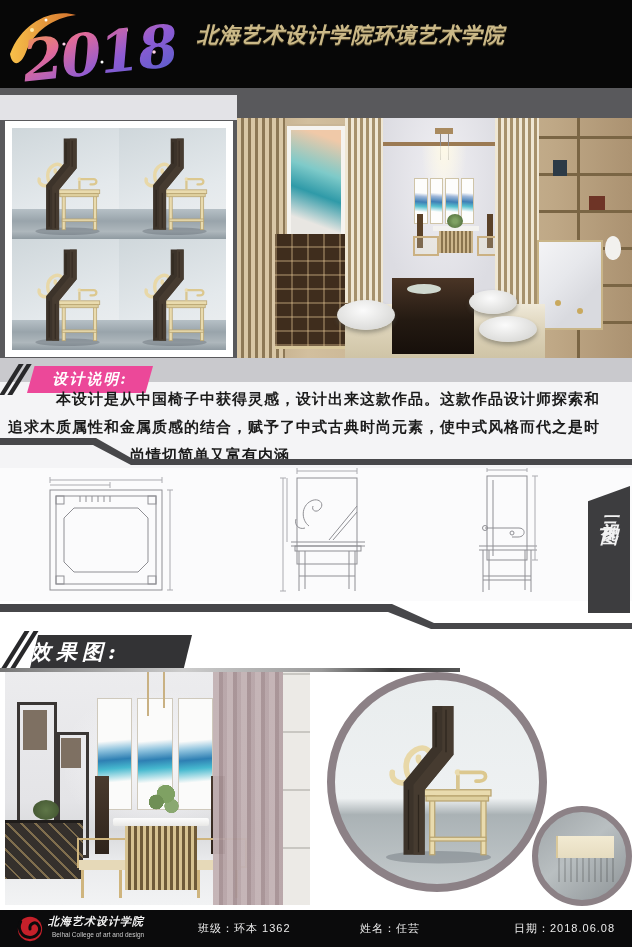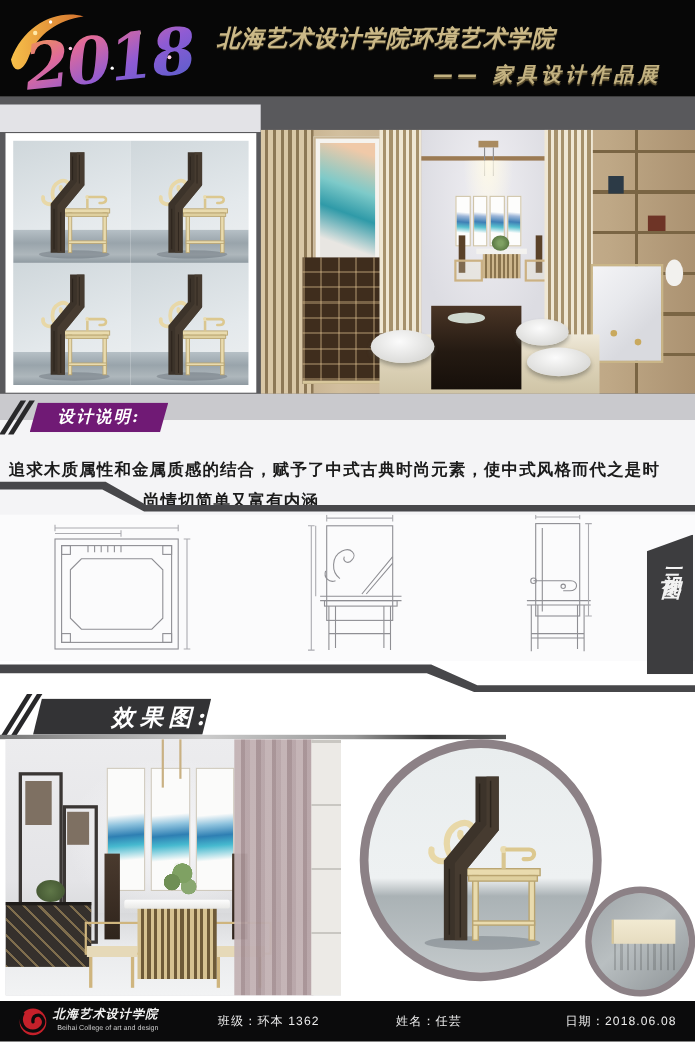--- a/index.html
+++ b/index.html
@@ -76,40 +76,40 @@
 
   .chair-name-tab{left:437px;top:322px;width:195px;height:37px;background:#cdcdd1;
            clip-path:polygon(10% 0,100% 0,100% 100%,0 100%);}
   .chair-name-text{left:72px;top:3px;font-size:23px;color:#141414;letter-spacing:2px;}
   .chair-name-dash{left:122px;top:18px;width:64px;height:2px;background:#1c1c1c;}
 
   
   .notes-band{left:0;top:358px;width:632px;height:24px;background:#c9c9cd;}
   .notes-bg{left:0;top:382px;width:632px;height:86px;background:#f4f4f6;}
   .slash{width:5px;background:#28282a;transform:skewX(-32deg);}
-  .notes-label{left:27px;top:366px;width:126px;height:27px;background:#701a75;
+  .notes-label{left:27px;top:366px;width:126px;height:27px;background:#ec4899;
            clip-path:polygon(6% 0,100% 0,94% 100%,0 100%);}
   .notes-label span{display:block;text-align:center;line-height:27px;font-size:15px;letter-spacing:2px;color:#fff;}
   .para-line{color:#1b1b1b;font-weight:bold;font-size:15px;letter-spacing:1px;white-space:nowrap;}
 
   .divider-svg{display:block;}
 
   
   .views-bg{left:0;top:468px;width:632px;height:133px;background:#fbfbfc;}
   .views-svg{left:25px;top:468px;}
   .views-banner{left:588px;top:486px;width:42px;height:127px;background:#3d3d3f;
            clip-path:polygon(0 12%,100% 0,100% 100%,0 100%);}
   .views-banner-slash{left:584px;top:497px;width:52px;height:4px;background:#fbfbfc;transform:rotate(-17deg);}
   .v-text{position:absolute;left:50%;top:16px;transform:translateX(-50%);
            writing-mode:vertical-rl;text-orientation:upright;font-size:18px;color:#f2f2f2;letter-spacing:6px;}
 
   
   .fx-label{left:30px;top:635px;width:162px;height:33px;background:#333335;
            clip-path:polygon(5% 0,100% 0,95% 100%,0 100%);}
-  .fx-label span{display:block;text-align:right;line-height:33px;font-size:21px;letter-spacing:5px;color:#fff;}
+  .fx-label span{display:block;text-align:left;line-height:33px;font-size:21px;letter-spacing:5px;color:#fff;}
   .fx-strip{left:0;top:668px;width:460px;height:4px;
            background:linear-gradient(90deg,#777,#ccc 40%,#999 70%,#3a3a3a 85%,#555);}
 
   
   .dining{left:5px;top:672px;width:305px;height:233px;overflow:hidden;background:#ececee;}
   .dr-wall{inset:0;background:linear-gradient(180deg,#ececee,#e4e4e7 55%,#dadbdd 68%);}
   .dr-glow{left:60px;top:20px;width:180px;height:140px;
            background:radial-gradient(ellipse,#f6f6f8,rgba(246,246,248,0) 75%);}
   .dr-floor{left:0;top:158px;width:305px;height:75px;
            background:linear-gradient(180deg,#d8d9db,#e9eaec 40%,#f2f3f4);}
@@ -211,21 +211,20 @@
       <path d="M4,54 C16,22 46,8 70,15 C47,18 28,31 20,52 C14,67 6,66 4,54 Z" fill="url(#gswoosh)"></path>
       <circle cx="26" cy="30" r="2" fill="#ffe9a8"></circle>
         <circle cx="40" cy="20" r="1.5" fill="#fff"></circle>
       <circle cx="58" cy="44" r="1.6" fill="#ffd1e8"></circle>
         <circle cx="120" cy="30" r="2" fill="#ffe9a8"></circle>
       <circle cx="96" cy="62" r="1.5" fill="#fff"></circle>
         <circle cx="148" cy="52" r="1.8" fill="#ffd1e8"></circle>
       <text x="16" y="74" font-family="DejaVu Serif, serif" font-style="italic" font-weight="bold" font-size="58" fill="url(#g2018)" textLength="156" transform="rotate(-6 90 50)">2018</text>
     </svg>
     <div class="abs school-title script">北海艺术设计学院环境艺术学院</div>
-    <div class="abs exh-subtitle script">—— 家具设计作品展</div>
   </div>
 
   <div class="abs backdrop"></div>
   <div class="abs strip-light"></div>
 
   <div class="abs chair-panel">
     <div class="chair-grid">
       <div class="render-cell">
         <div class="cell-floor"></div>
         <svg class="cell-chair" viewBox="0 0 120 130">
@@ -298,20 +297,21 @@
   </div>
 
 
   <div class="abs notes-band"></div>
   <div class="abs notes-bg"></div>
   <div class="abs slash" style="left:9px;top:364px;height:31px"></div>
   <div class="abs slash" style="left:17px;top:364px;height:31px"></div>
   <div class="abs notes-label">
     <span class="script">设计说明:</span>
   </div>
+  <div class="abs para-line" style="left:56px;top:390px">本设计是从中国椅子中获得灵感，设计出来这款作品。这款作品设计师探索和</div>
   <div class="abs para-line" style="left:8px;top:418px">追求木质属性和金属质感的结合，赋予了中式古典时尚元素，使中式风格而代之是时</div>
   <div class="abs para-line" style="left:130px;top:446px">尚情切简单又富有内涵</div>
 
   <svg class="abs divider-svg" style="left:0;top:436px" width="632" height="32">
     <polygon points="0,2 96,2 133,23 632,23 632,29 131,29 93,9 0,9" fill="#47474a"></polygon>
   </svg>
 
   <div class="abs views-bg"></div>
   <svg class="abs views-svg" width="555" height="136" fill="none" stroke="#8f8f94" stroke-width="1">
     <g transform="translate(15,4)">

